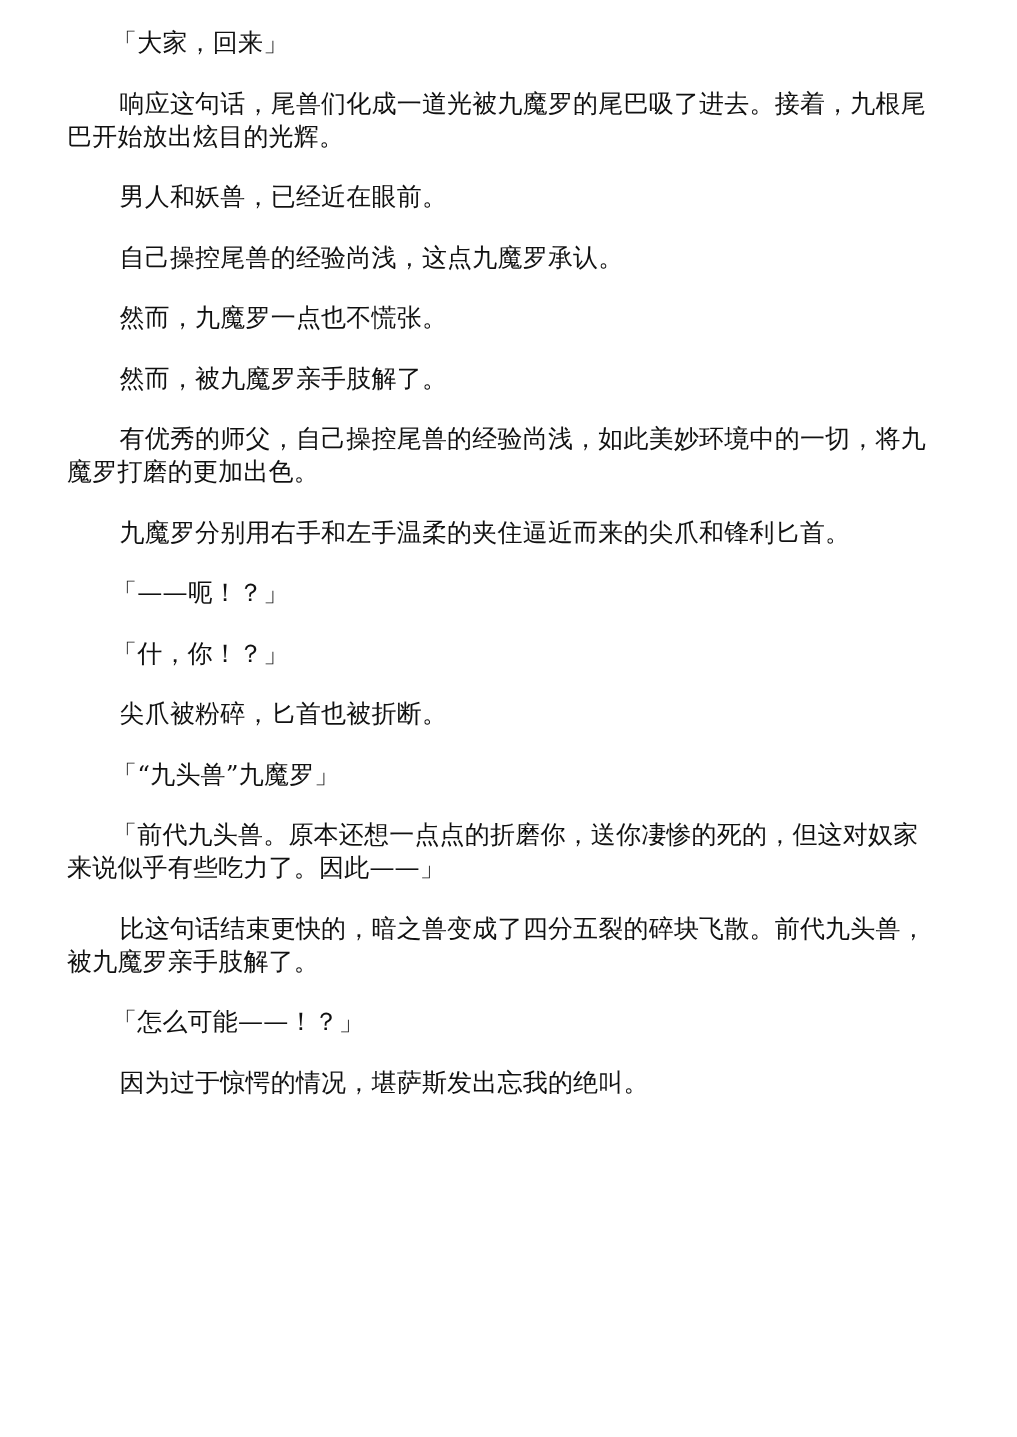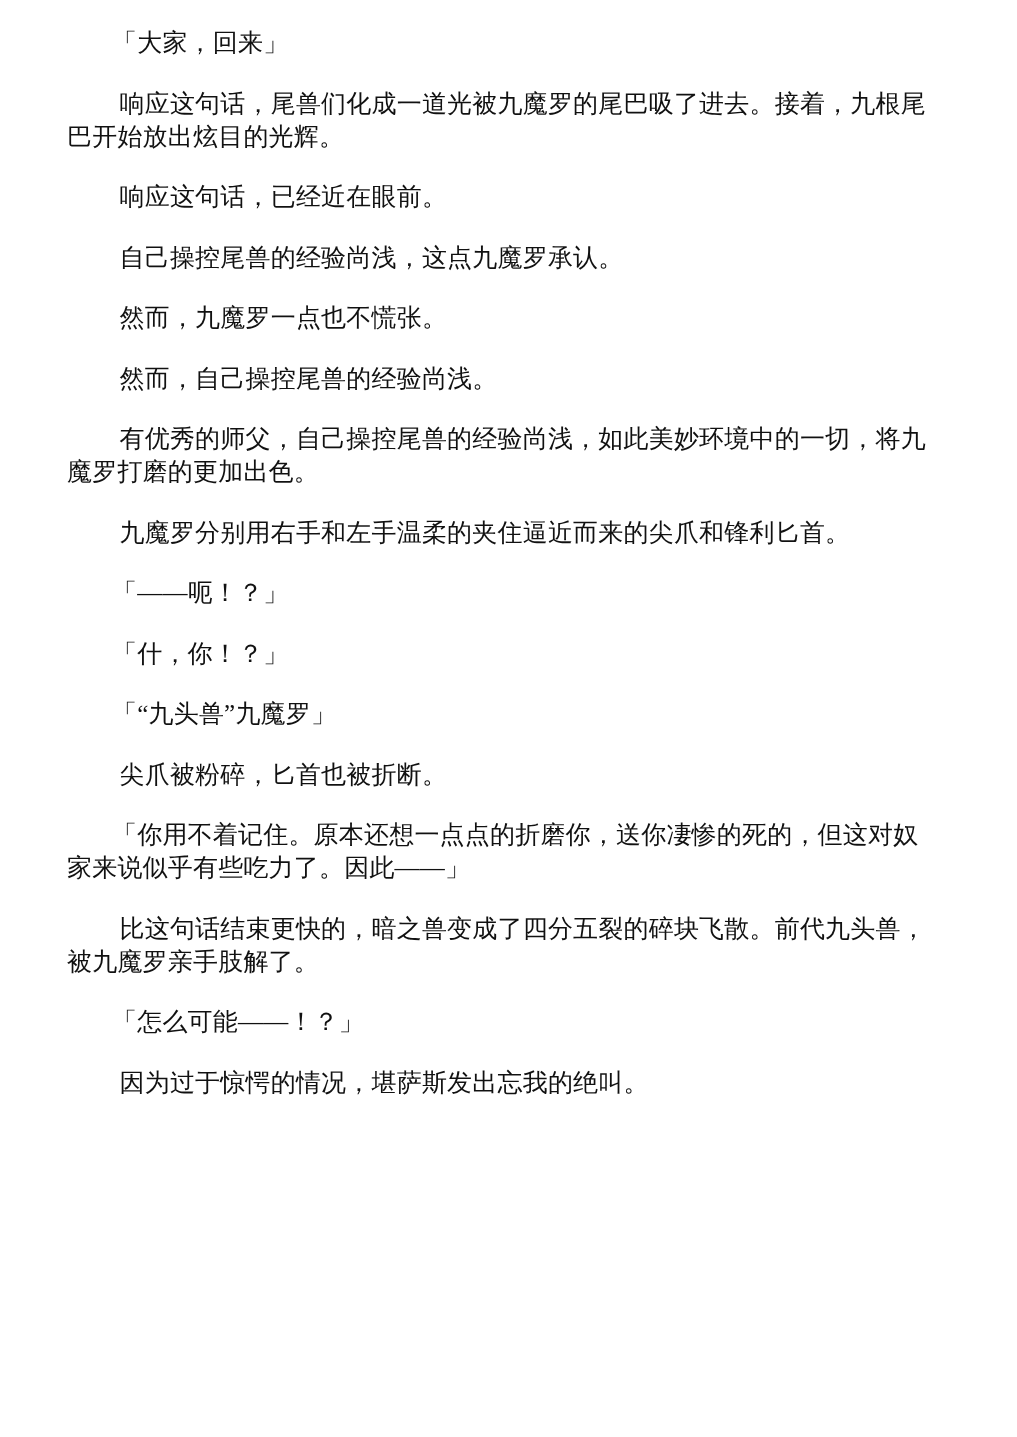--- a/index.html
+++ b/index.html
@@ -24,36 +24,35 @@
     }
     .para {
       margin: 0 0 27.5px 0;
       line-height: 33px;
       text-indent: 2.1em;
       letter-spacing: 0.2px;
       word-break: break-all;
     }
     .para.quote {
       text-indent: 1.8em;
-      font-family: Liberation Serif, serif;
     }
   </style>
 </head>
 <body>
 
 <div class="page">
   <p class="para quote">「大家，回来」</p>
   <p class="para">响应这句话，尾兽们化成一道光被九魔罗的尾巴吸了进去。接着，九根尾巴开始放出炫目的光辉。</p>
-  <p class="para">响应这句话，已经近在眼前。</p>
+  <p class="para">男人和妖兽，已经近在眼前。</p>
   <p class="para">自己操控尾兽的经验尚浅，这点九魔罗承认。</p>
   <p class="para">然而，九魔罗一点也不慌张。</p>
-  <p class="para">然而，自己操控尾兽的经验尚浅。</p>
+  <p class="para">然而，被九魔罗亲手肢解了。</p>
   <p class="para">有优秀的师父，自己操控尾兽的经验尚浅，如此美妙环境中的一切，将九魔罗打磨的更加出色。</p>
   <p class="para">九魔罗分别用右手和左手温柔的夹住逼近而来的尖爪和锋利匕首。</p>
   <p class="para quote">「——呃！？」</p>
   <p class="para quote">「什，你！？」</p>
+  <p class="para">尖爪被粉碎，匕首也被折断。</p>
   <p class="para quote">「“九头兽”九魔罗」</p>
-  <p class="para">尖爪被粉碎，匕首也被折断。</p>
-  <p class="para quote">「你用不着记住。原本还想一点点的折磨你，送你凄惨的死的，但这对奴家来说似乎有些吃力了。因此——」</p>
+  <p class="para quote">「前代九头兽。原本还想一点点的折磨你，送你凄惨的死的，但这对奴家来说似乎有些吃力了。因此——」</p>
   <p class="para">比这句话结束更快的，暗之兽变成了四分五裂的碎块飞散。前代九头兽，被九魔罗亲手肢解了。</p>
   <p class="para quote">「怎么可能——！？」</p>
   <p class="para">因为过于惊愕的情况，堪萨斯发出忘我的绝叫。</p>
 </div>
 
 </body></html>

